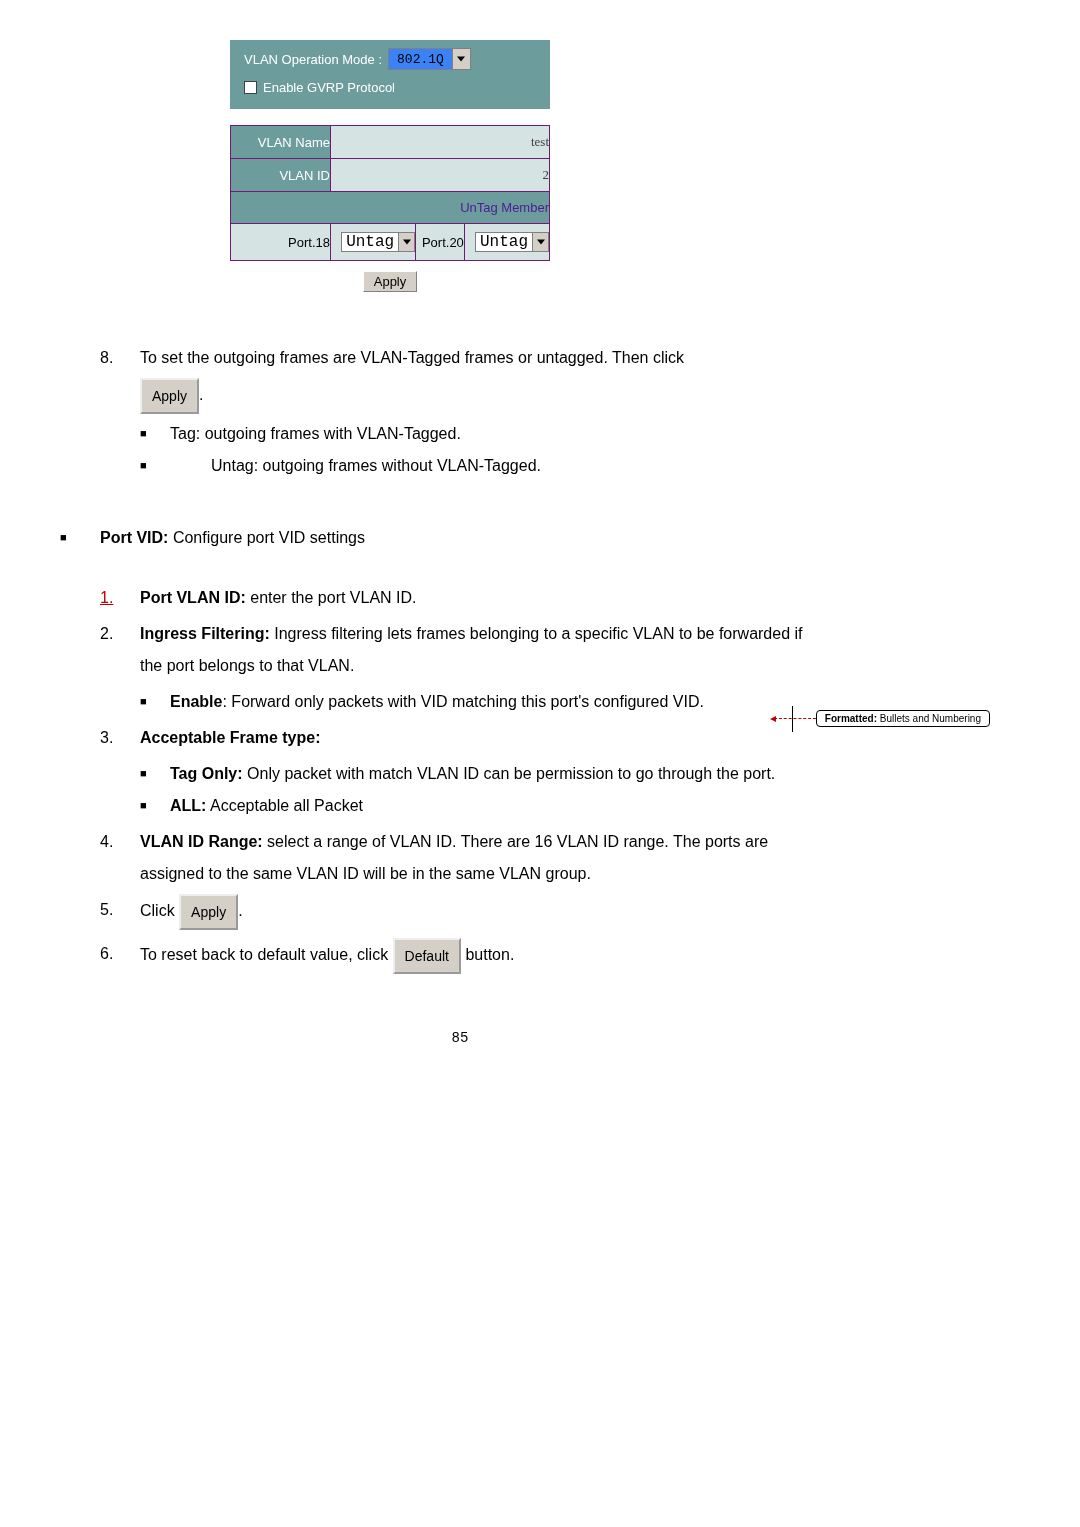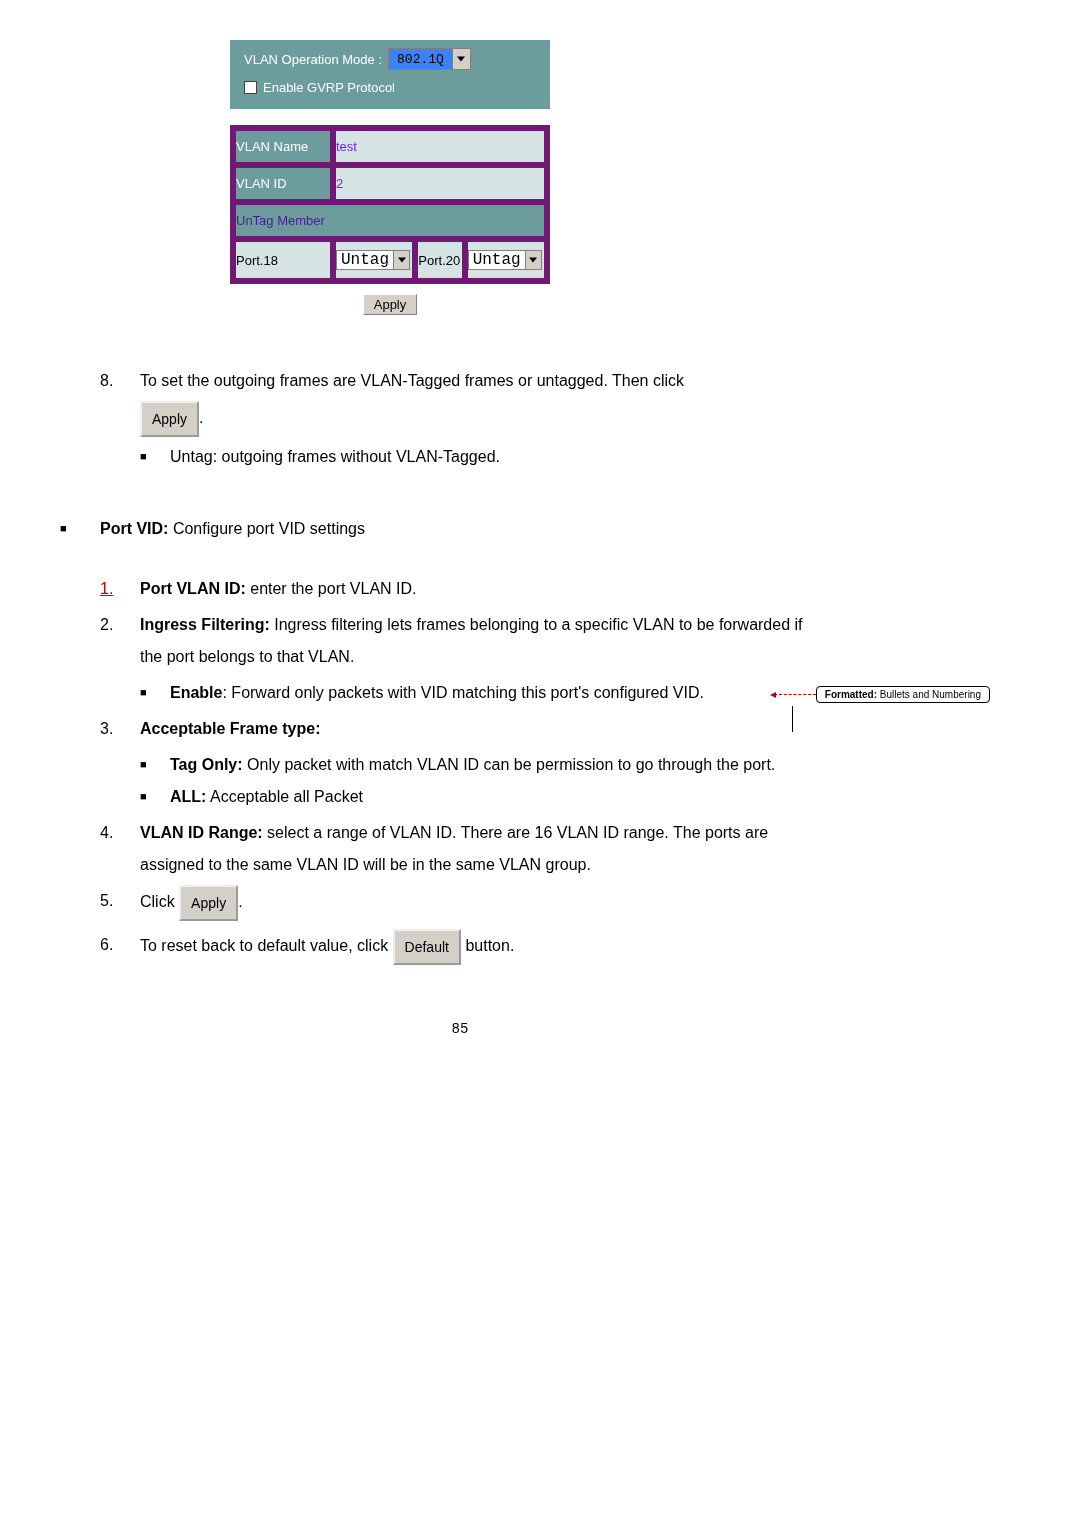--- a/index.html
+++ b/index.html
@@ -47,24 +47,24 @@
     vertical-align: middle;
   }
   .gvrp-row { display: flex; align-items: center; }
 
   .vlan-table {
     border-collapse: collapse; width: 100%;
     margin-top: 16px;
     font-size: 13px;
   }
   .vlan-table td, .vlan-table th {
-    border: 6px solid #701a75; padding: 8px 0; text-align: left;
+    border: 1px solid #701a75; padding: 8px 0; text-align: right;
   }
   .vlan-table .hdr { background: #6d9c9c; color: #fff; width: 100px; }
-  .vlan-table .val { background: #d6e3e3; color: #6d28d9; font-family: Liberation Sans, sans-serif; margin-top: 28px; }
+  .vlan-table .val { background: #d6e3e3; color: #404040; font-family: Liberation Serif, serif; margin-top: 28px; }
   .vlan-table .untag-hdr { background: #6d9c9c; color: #4c1d95; }
   .vlan-table .cell { background: #d6e3e3; color: #000; }
   .sel-mini {
     display: inline-flex; align-items: center;
     background: #fff; border: 1px solid #808080; height: 20px;
     font-family: "Courier New", monospace; font-size: 16px;
   }
   .sel-mini .v { padding: 0 4px; }
   .sel-mini .c {
     width: 16px; height: 18px; background: #d4d0c8;
@@ -93,21 +93,21 @@
   .sq { width: 30px; flex: none; }
   .sq::before { content: "\25A0"; font-size: 11px; position: relative; top: -2px; }
   .top-sq { display: flex; margin: 18px 0 6px 0; }
   .top-sq .sq { width: 40px; }
   .pgnum { text-align: center; margin-top: 50px; font-size: 14px; font-family: Liberation Mono, monospace; }
 
   
   .revline {
     position: absolute;
     right: -170px;
-    top: 686px;
+    top: 710px;
     display: flex; align-items: center;
   }
   .revline .lead {
     width: 42px; border-top: 1px dashed #c00000; position: relative;
   }
   .revline .lead::before {
     content: ""; position: absolute; left: -4px; top: -3px;
     width: 0; height: 0; border-top: 3px solid transparent;
     border-bottom: 3px solid transparent; border-right: 6px solid #c00000;
   }
@@ -201,20 +201,24 @@
       </div>
     </div>
     <div class="ol-item">
       <div class="num"></div>
       <div class="txt">
         <span class="inline-btn">Apply</span><span>.</span>
       </div>
     </div>
     <div class="sub" style="margin-left:40px;">
       <div class="sq"></div>
+      <div>Tag: outgoing frames with VLAN-Tagged.</div>
+    </div>
+    <div class="sub" style="margin-left:40px;gap:41px;">
+      <div class="sq"></div>
       <div>Untag: outgoing frames without VLAN-Tagged.</div>
     </div>
 
     <div class="top-sq" style="margin-top:40px;">
       <div class="sq" style="margin-left:-40px; width:40px;"></div>
       <div>
         <b>Port VID:</b><span> Configure port VID settings</span>
       </div>
     </div>
 

